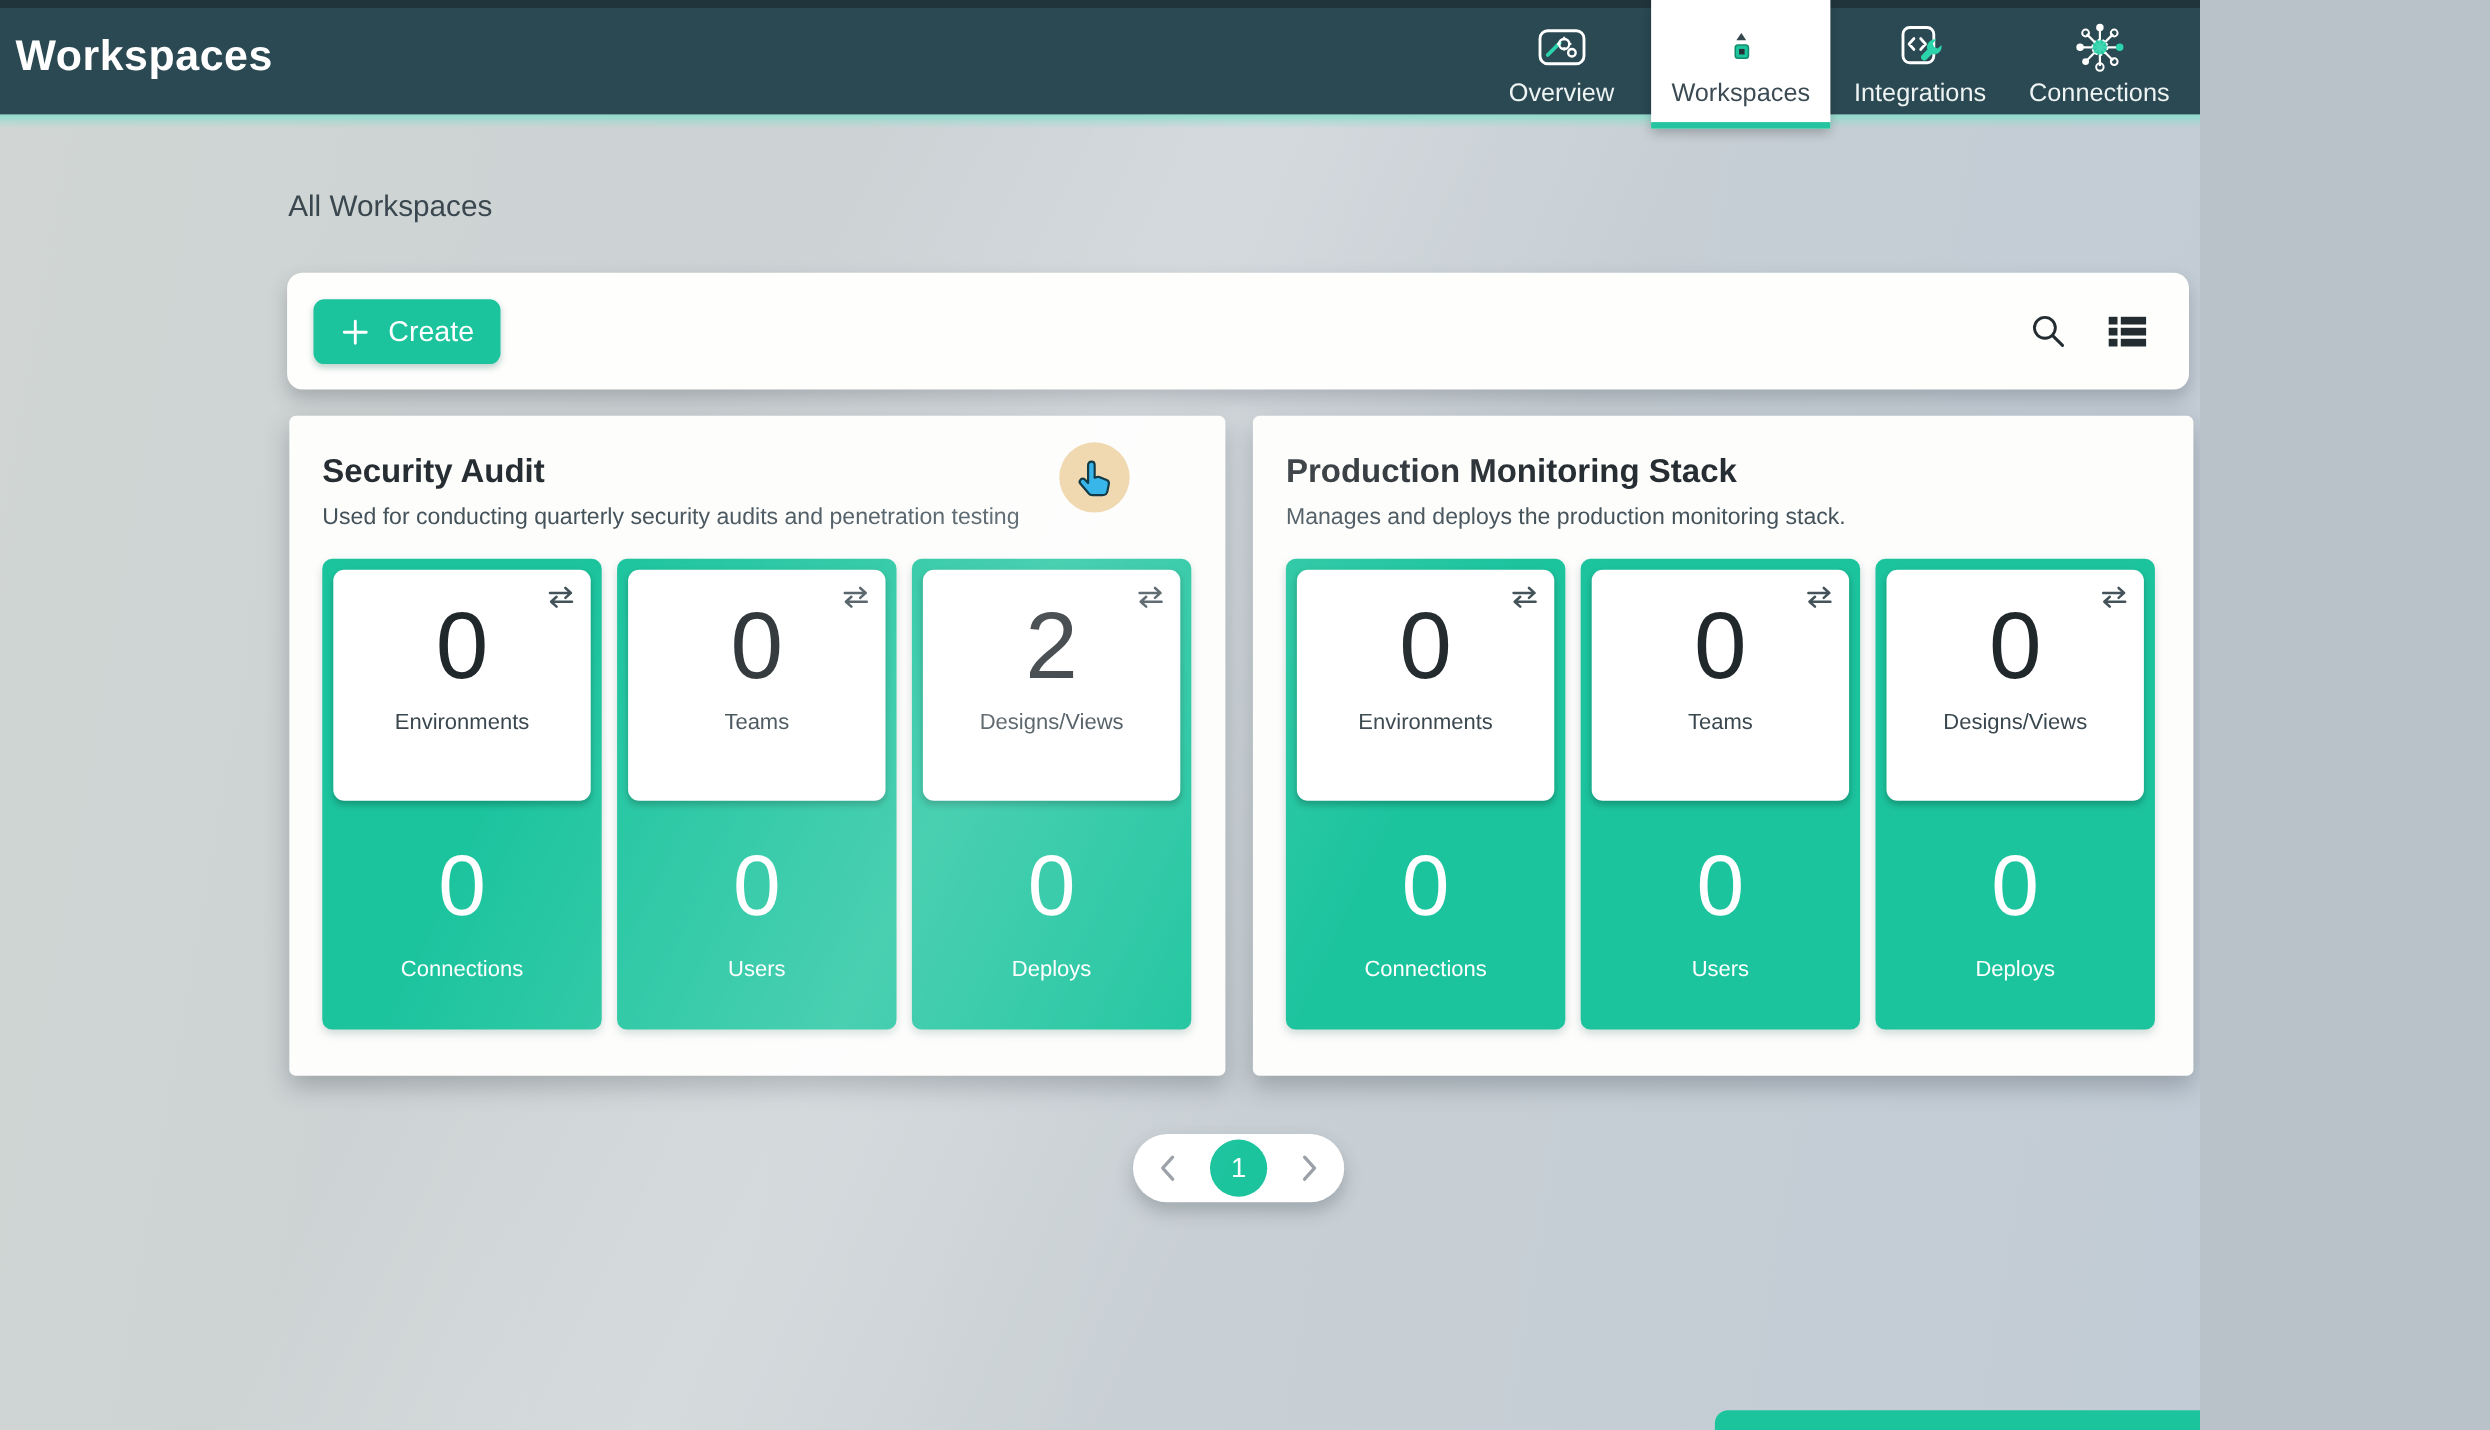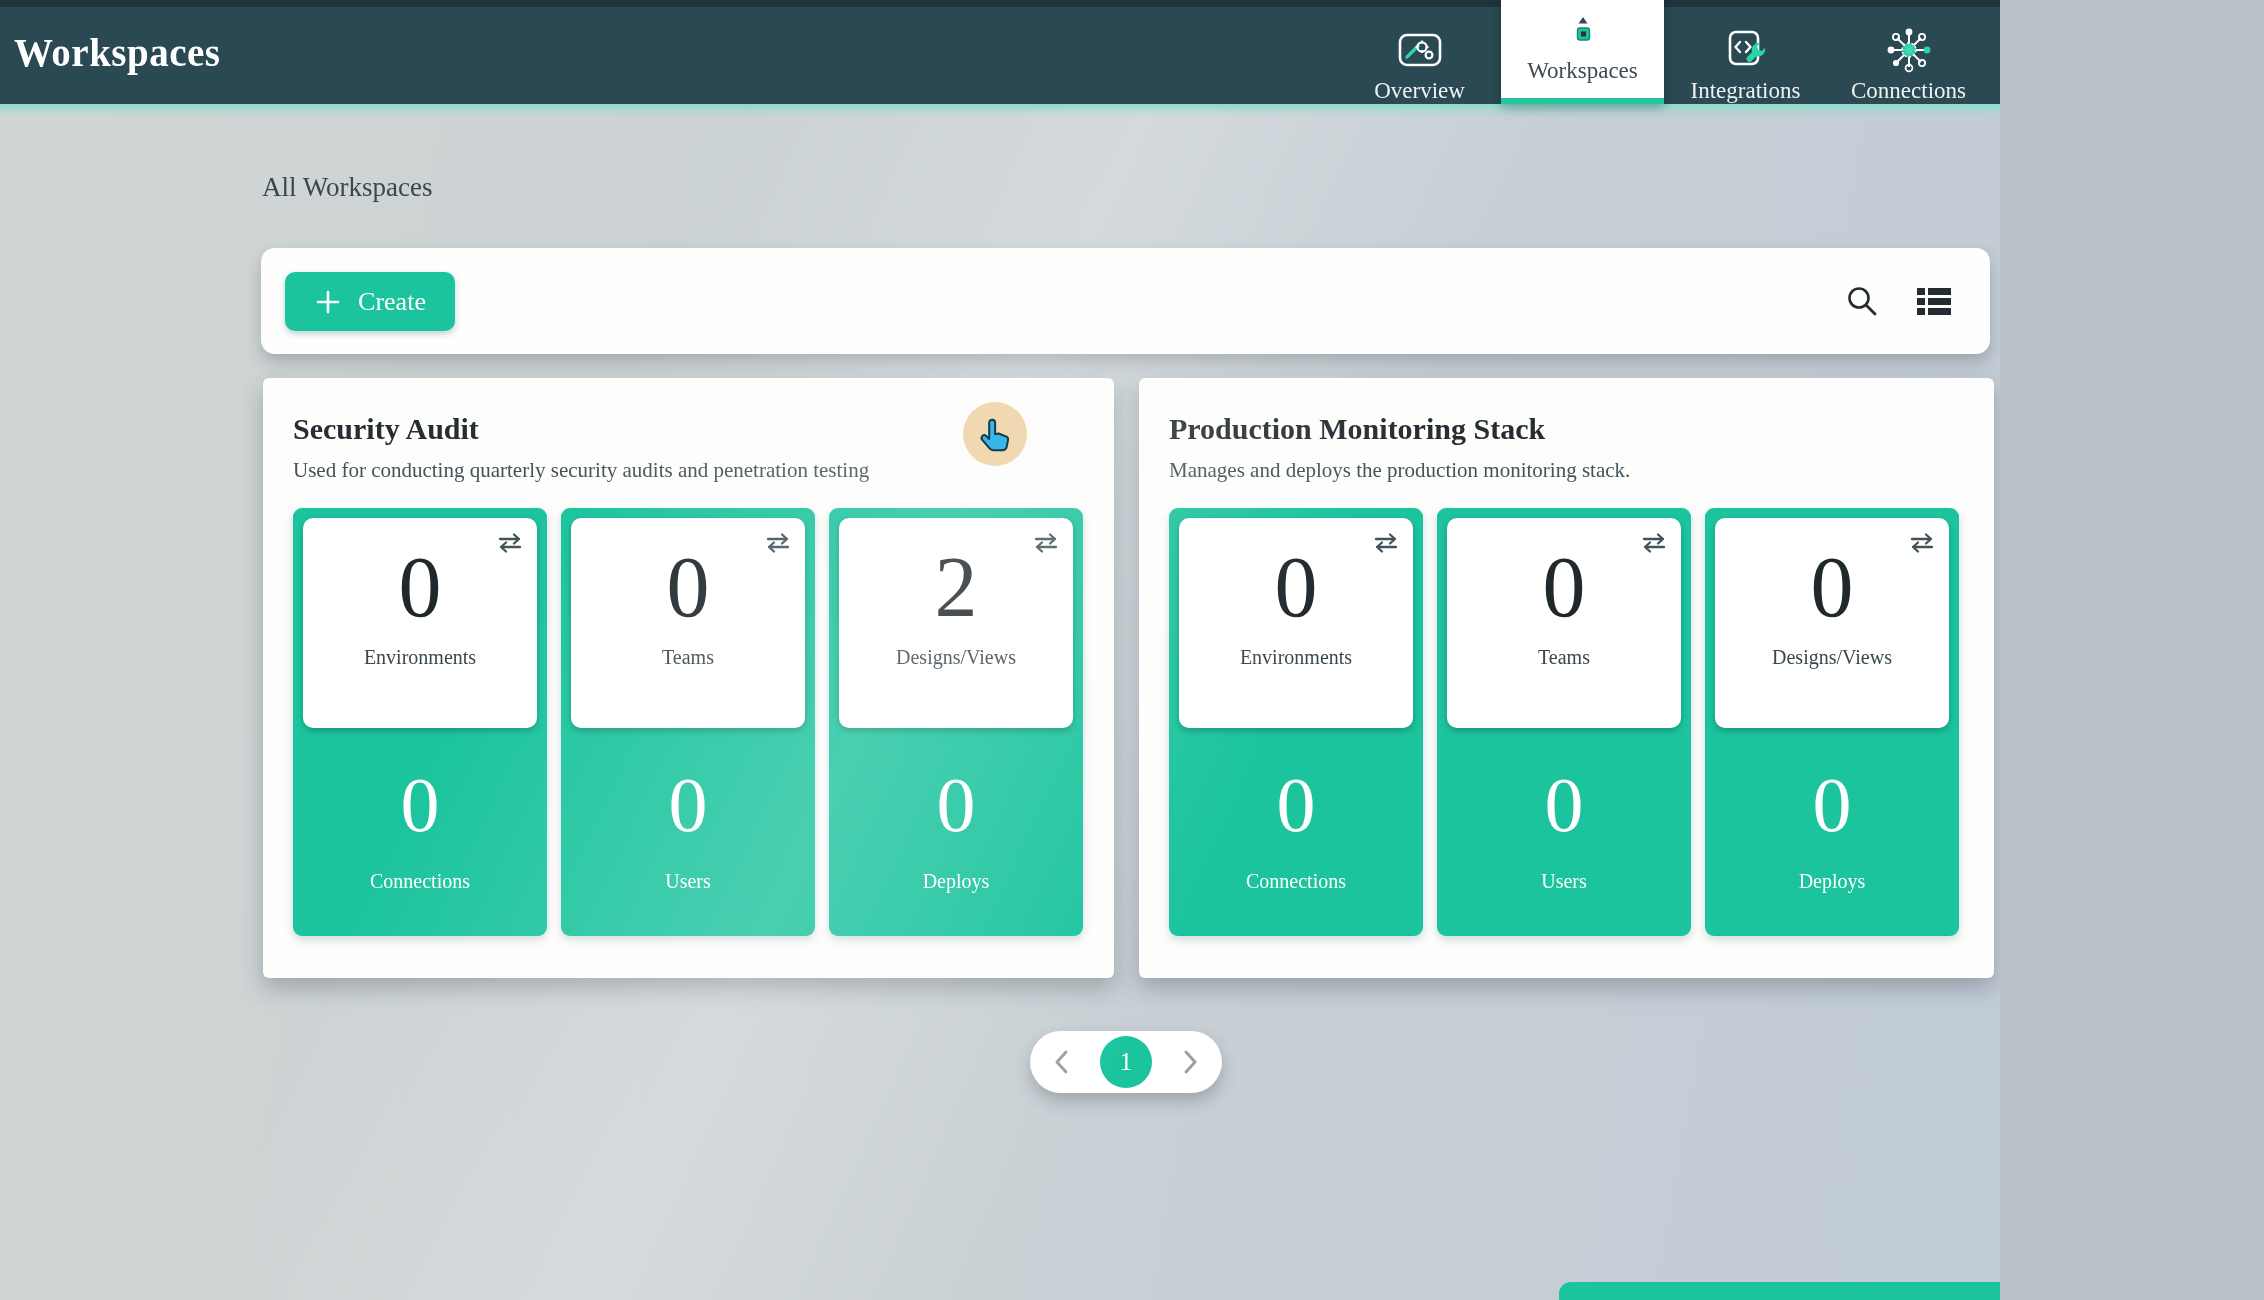--- a/index.html
+++ b/index.html
@@ -1,28 +1,28 @@
 <!DOCTYPE html>
 <html><head>
 <meta charset="utf-8">
 <style>
   html,body{margin:0;padding:0;background:#b9c2c8;}
   *{box-sizing:border-box;}
   .stage{position:relative;width:2000px;height:1300px;overflow:hidden;
-         font-family:Liberation Serif, serif;
+         font-family:Liberation Sans, sans-serif;
          background:linear-gradient(100deg,#d1d6d4 0%,#cad1d4 45%,#c2ccd6 100%);}
   .stage::after{content:"";position:absolute;inset:0;pointer-events:none;
          background:linear-gradient(115deg,rgba(255,255,255,0) 30%,rgba(255,255,255,.20) 46%,rgba(255,255,255,0) 62%);}
   
   .header{position:absolute;left:0;top:0;right:0;height:104px;
           background:linear-gradient(180deg,#20343c 0px,#20343c 7px,#2b4952 7px);z-index:5;}
   .header-glow{position:absolute;left:0;top:104px;right:0;height:13px;z-index:4;
           background:linear-gradient(180deg,#8bdccc 0%,rgba(139,220,204,.35) 55%,rgba(200,210,212,0) 100%);}
   .app-title{position:absolute;left:14px;top:30px;font-size:39px;font-weight:600;color:#ffffff;letter-spacing:.5px;}
-  .nav{position:absolute;right:10px;top:0;height:104px;display:flex;align-items:flex-end;z-index:6;}
+  .nav{position:absolute;right:10px;top:0;height:104px;display:flex;align-items:flex-start;z-index:6;}
   .nav-item{min-width:163px;padding:0 6px;display:flex;flex-direction:column;align-items:center;
             justify-content:flex-start;padding-top:17px;cursor:pointer;}
   .nav-item .nav-icon{height:52px;display:flex;align-items:center;justify-content:center;}
   .nav-item .nav-label{font-size:23px;color:#eef3f3;margin-top:2px;}
   .nav-item.active{background:#ffffff;height:117px;border-bottom:6px solid #25c3a0;
             box-shadow:0 4px 10px rgba(0,0,0,.25);}
   .nav-item.active .nav-label{color:#3c4b53;}
   
   .page-heading{position:absolute;left:262px;top:172px;font-size:27px;color:#3a474f;}
   

